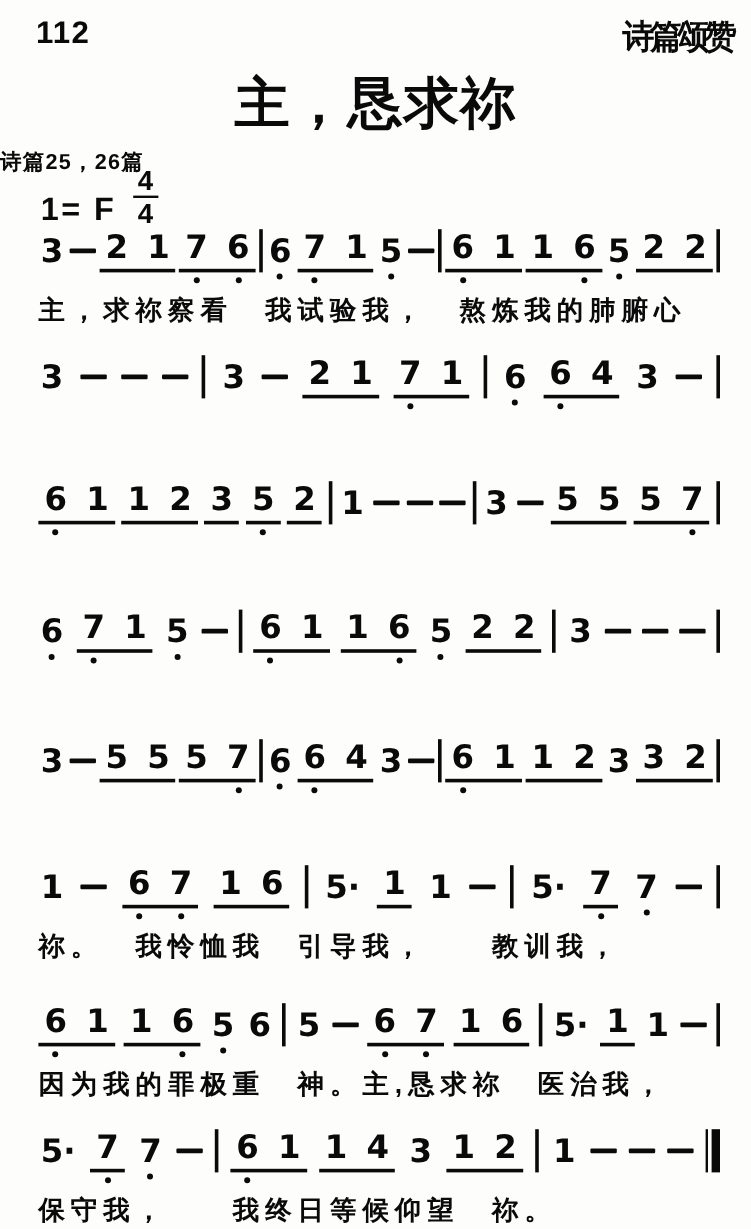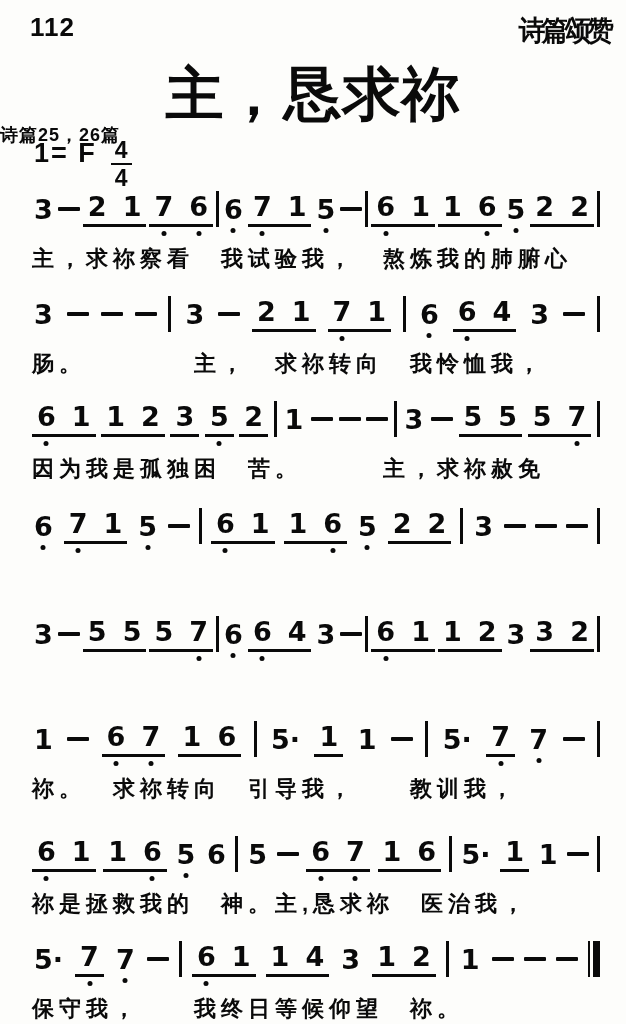--- a/index.html
+++ b/index.html
@@ -8,24 +8,24 @@
     background:#fdfdfb;color:#0a0a0a;
     font-family:"Liberation Sans","DejaVu Sans",sans-serif;
   }
   .pagenum{position:absolute;top:12px;left:30px;font-size:26px;font-weight:900;letter-spacing:1px}
   .collection{
     position:absolute;top:12px;right:16px;font-size:28px;font-weight:900;
     letter-spacing:-4px;transform:scaleX(.95);transform-origin:right center;
   }
   .title{
     position:absolute;top:56px;left:0;width:100%;text-align:center;
-    font-size:58px;font-weight:900;letter-spacing:1px;
+    font-size:46px;font-weight:900;letter-spacing:1px;
   }
   .subtitle{position:absolute;top:123px;left:0;width:100%;text-align:left;font-size:18px;font-weight:700;letter-spacing:1px}
-  .keysig{position:absolute;top:138px;left:34px;display:flex;align-items:flex-start;font-size:27px;font-weight:700}
+  .keysig{position:absolute;top:138px;left:34px;display:flex;align-items:flex-end;font-size:27px;font-weight:700}
   .keysig .tonic{letter-spacing:2px}
   .meter{display:inline-flex;flex-direction:column;align-items:center;margin-left:14px;font-size:23px;font-weight:800;line-height:1.05}
   .meter .m-top{border-bottom:2px solid #0a0a0a;padding:0 4px 1px}
   .meter .m-bot{padding:1px 4px 0}
 
   .system{position:absolute;left:30px;right:22px}
   .mrow{
     display:flex;justify-content:space-between;align-items:center;
     height:46px;padding:0 4px 0 2px;
   }
@@ -123,21 +123,20 @@
       <span class="bar"></span>
       <span class="note low">6</span>
       <span class="grp">
         <span class="note low">6</span>
         <span class="note">4</span>
       </span>
       <span class="note">3</span>
       <span class="dash"></span>
       <span class="bar"></span>
     </div>
-  <div class="lyr">肠。　　　　主，　求祢转向　我怜恤我，</div>
 </div>
 <div class="system" style="top:396px">
   <div class="mrow">
       <span class="grp">
         <span class="note low">6</span>
         <span class="note">1</span>
       </span>
       <span class="grp">
         <span class="note">1</span>
         <span class="note">2</span>
@@ -162,21 +161,20 @@
       <span class="grp">
         <span class="note">5</span>
         <span class="note">5</span>
       </span>
       <span class="grp">
         <span class="note">5</span>
         <span class="note low">7</span>
       </span>
       <span class="bar"></span>
     </div>
-  <div class="lyr">因为我是孤独困　苦。　　　主，求祢赦免</div>
 </div>
 <div class="system" style="top:503px">
   <div class="mrow">
       <span class="note low">6</span>
       <span class="grp">
         <span class="note low">7</span>
         <span class="note">1</span>
       </span>
       <span class="note low">5</span>
       <span class="dash"></span>
@@ -260,21 +258,21 @@
       <span class="dash"></span>
       <span class="bar"></span>
       <span class="note">5·</span>
       <span class="grp">
         <span class="note low">7</span>
       </span>
       <span class="note low">7</span>
       <span class="dash"></span>
       <span class="bar"></span>
     </div>
-  <div class="lyr">祢。　求祢转向　引导我，　　教训我，</div>
+  <div class="lyr">祢。　我怜恤我　引导我，　　教训我，</div>
 </div>
 <div class="system" style="top:831px">
   <div class="mrow">
       <span class="grp">
         <span class="note low">6</span>
         <span class="note">1</span>
       </span>
       <span class="grp">
         <span class="note">1</span>
         <span class="note low">6</span>
@@ -294,21 +292,21 @@
       </span>
       <span class="bar"></span>
       <span class="note">5·</span>
       <span class="grp">
         <span class="note">1</span>
       </span>
       <span class="note">1</span>
       <span class="dash"></span>
       <span class="bar"></span>
     </div>
-  <div class="lyr">祢是拯救我的　神。主,恳求祢　医治我，</div>
+  <div class="lyr">因为我的罪极重　神。主,恳求祢　医治我，</div>
 </div>
 <div class="system" style="top:936px">
   <div class="mrow">
       <span class="note">5·</span>
       <span class="grp">
         <span class="note low">7</span>
       </span>
       <span class="note low">7</span>
       <span class="dash"></span>
       <span class="bar"></span>

